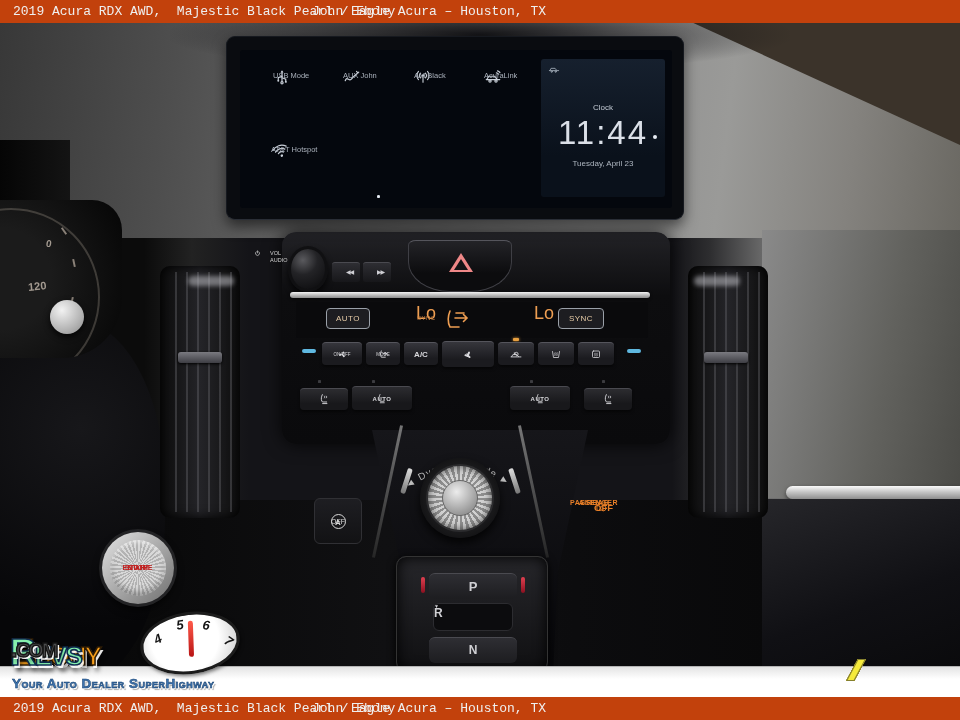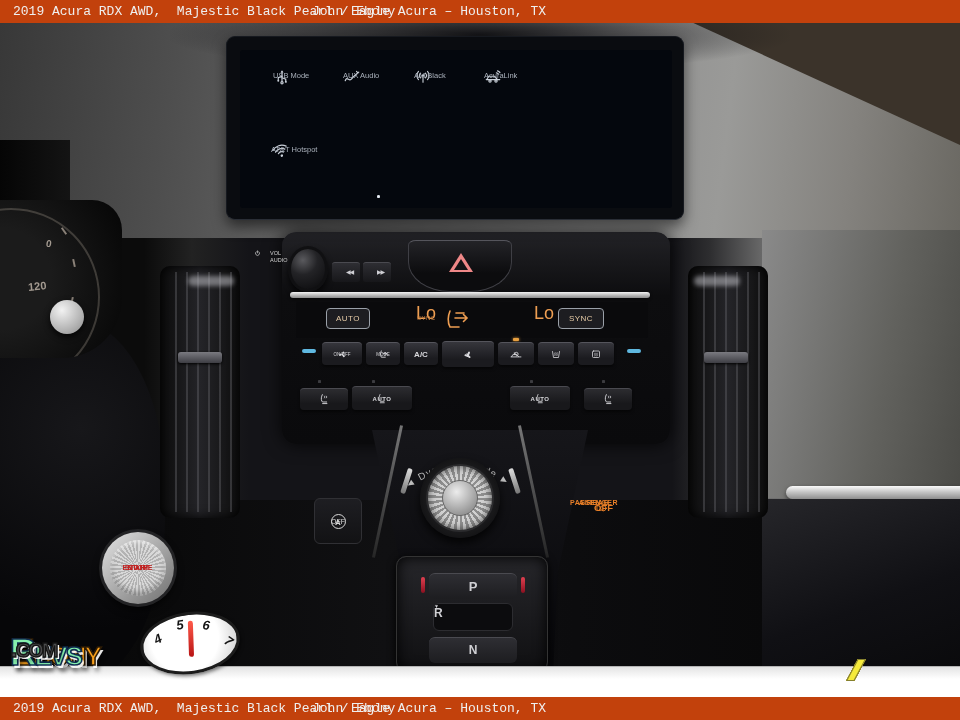--- a/index.html
+++ b/index.html
@@ -326,21 +326,21 @@
           </svg>
           <span class="lb">USB Mode</span>
         </div>
         <div class="app app1">
           <svg class="ic" width="18" height="18" viewBox="0 0 24 24" fill="none" stroke="currentColor" stroke-width="1.6" stroke-linecap="round">
             <path d="M3 17c2.5-7 5 2 8.5-2.5S16 10 17 9"></path>
               <path d="M16.2 9.8l3.2-3.2"></path>
             <path d="M18 4.6l1.6 1.6"></path>
               <path d="M20 6.6l1-1"></path>
           </svg>
-          <span class="lb">AUX Audio</span>
+          <span class="lb">AUX John</span>
         </div>
         <div class="app app2">
           <svg class="ic" width="18" height="18" viewBox="0 0 24 24" fill="none" stroke="currentColor" stroke-width="1.5" stroke-linecap="round">
             <circle cx="12" cy="10" r="1.8" fill="currentColor" stroke="none"></circle>
               <path d="M12 12v7"></path>
             <path d="M8.8 6.8a4.6 4.6 0 000 6.4M15.2 6.8a4.6 4.6 0 010 6.4"></path>
             <path d="M6 4.5a8.2 8.2 0 000 11M18 4.5a8.2 8.2 0 010 11"></path>
           </svg>
           <span class="lb">AM Black</span>
         </div>
@@ -358,20 +358,32 @@
           <svg class="ic" width="19" height="19" viewBox="0 0 24 24" fill="none" stroke="currentColor" stroke-width="1.6" stroke-linecap="round" style="transform:rotate(-18deg)">
             <circle cx="12" cy="17.5" r="1.6" fill="currentColor" stroke="none"></circle>
             <path d="M8.6 13.8a5 5 0 016.8 0"></path>
               <path d="M5.8 10.8a9.2 9.2 0 0112.4 0"></path>
             <path d="M3.2 7.8a13 13 0 0117.6 0"></path>
           </svg>
           <span class="lb">AT&amp;T Hotspot</span>
         </div>
       </div>
 
+      <div class="clock-card">
+        <svg class="clock-car" width="12" height="10" viewBox="0 0 18 14" fill="none" stroke="currentColor" stroke-width="1.4" stroke-linecap="round">
+          <path d="M3 9l1.6-3h6l2.4 3"></path>
+            <path d="M2 9.4h14"></path>
+          <circle cx="5.5" cy="11" r="1"></circle>
+            <circle cx="11.5" cy="11" r="1"></circle>
+        </svg>
+        <div class="clock-title">Clock</div>
+        <div class="clock-time">11:44</div>
+        <div class="clock-date">Tuesday, April 23</div>
+        <i class="clock-dot"></i>
+      </div>
 
       <div class="pgdots">
         <i class="pd1"></i>
           <i class="pd2"></i>
           <i class="pd3"></i>
           <i class="pd4"></i>
       </div>
     </div>
 
     <div class="hazard">
@@ -571,20 +583,21 @@
     <b class="gn5">5</b>
     <b class="gn6">6</b>
     <b class="gn7">7</b>
     <i class="needle"></i>
   </div>
   <div class="wm wm-text">
     <span class="lg-dealer">Ebony</span>
       <span class="lg-revs">Revs</span>
       <span class="lg-com">.com</span>
   </div>
+  <div class="wm wm-tagline">Your Auto Dealer SuperHighway</div>
   <div class="wm stripes">
     <i class="g1"></i>
       <i class="g2"></i>
       <i class="g3 sp-gap"></i>
     <i class="o1"></i>
       <i class="o2"></i>
       <i class="o3 sp-gap"></i>
     <i class="y1"></i>
       <i class="y2"></i>
       <i class="y3"></i>

